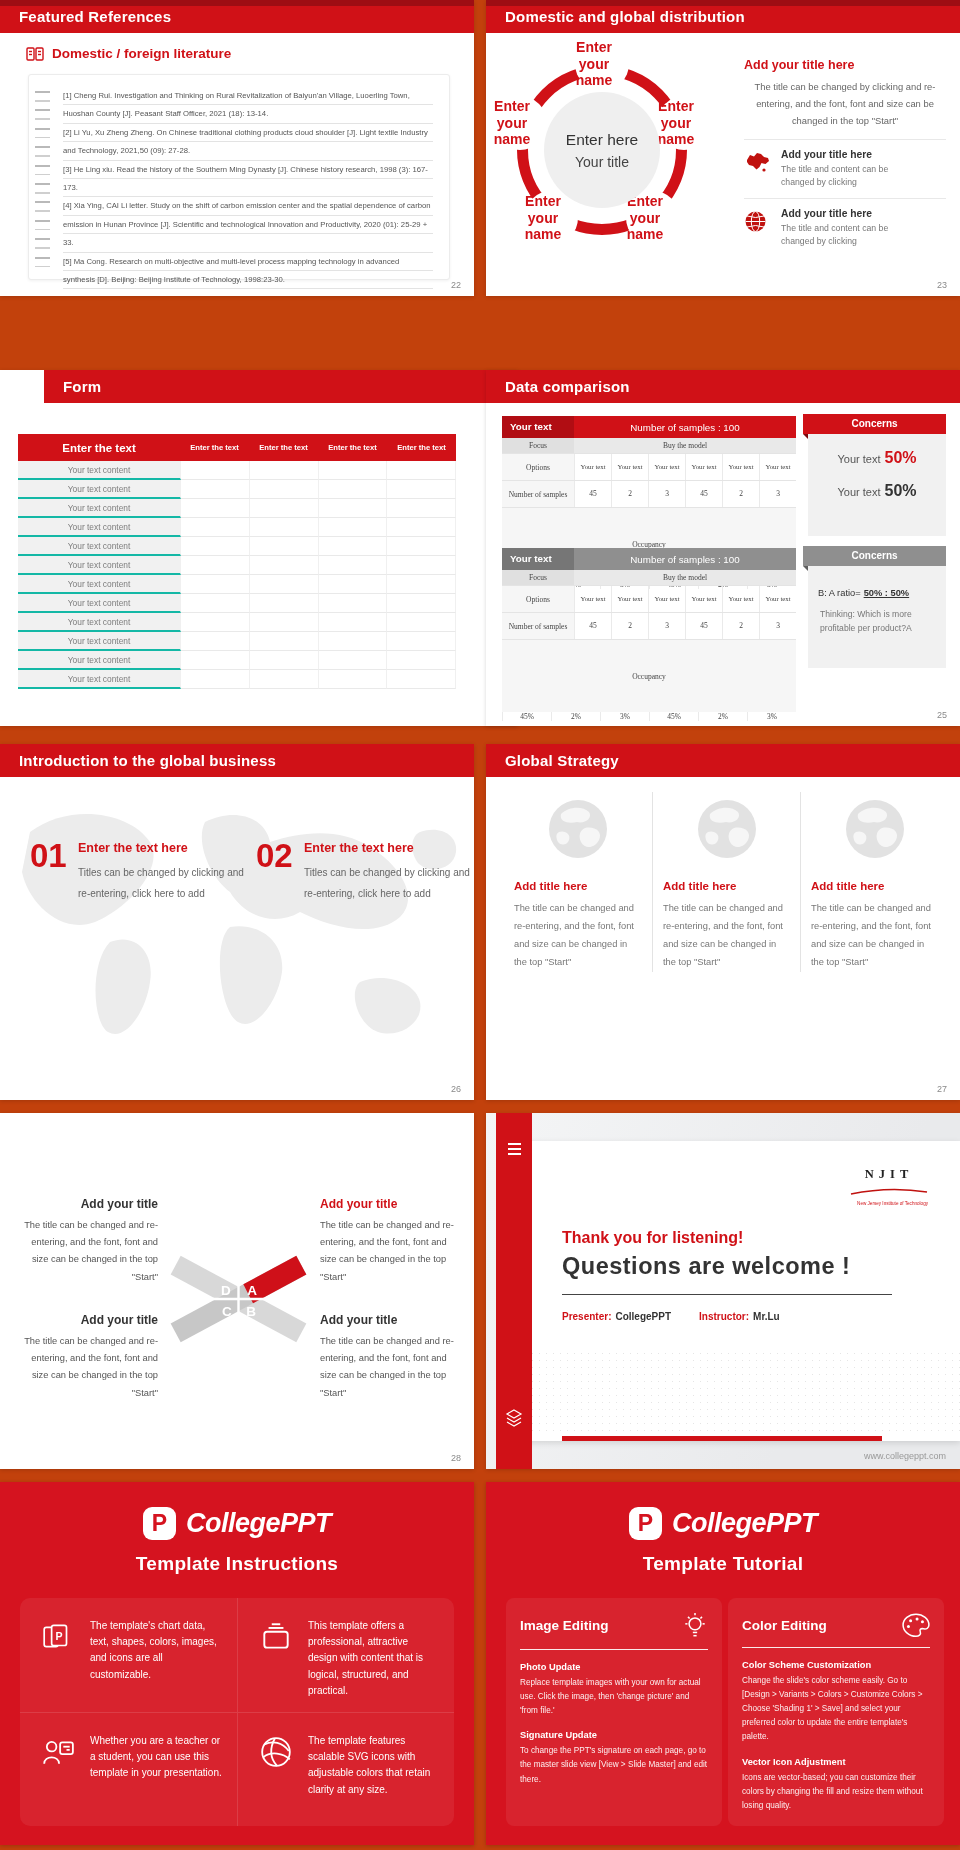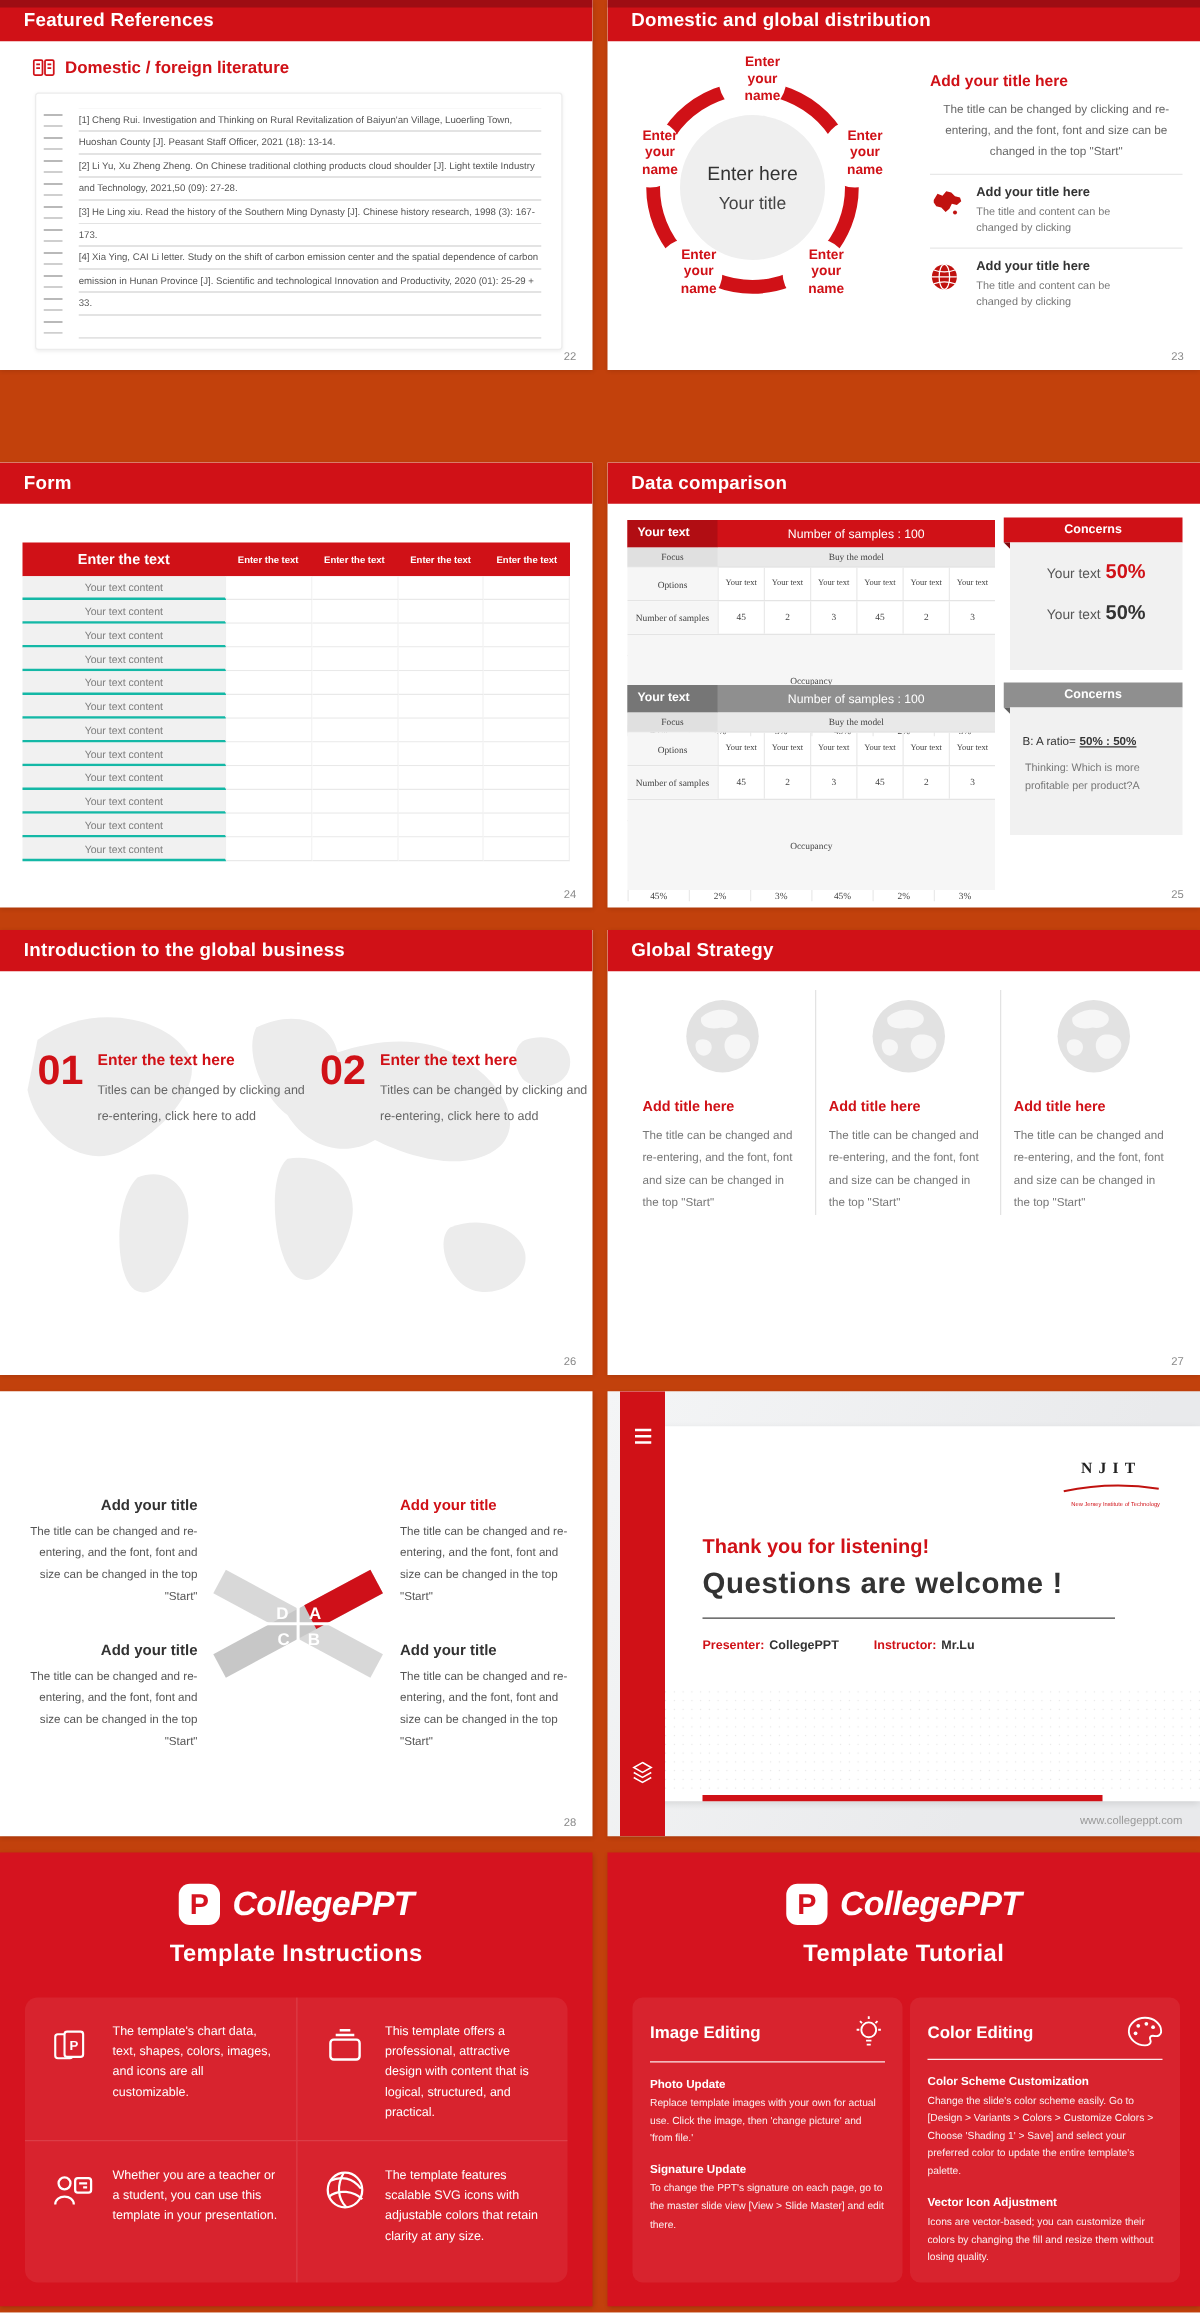--- a/index.html
+++ b/index.html
@@ -18,38 +18,38 @@
   .paper{position:absolute;left:28px;top:74px;width:420px;height:204px;border:1px solid #ececec;border-radius:3px;box-shadow:0 1px 3px rgba(0,0,0,.06);background:#fff;}
   .markers{position:absolute;left:6px;top:16px;bottom:12px;width:15px;
     background:repeating-linear-gradient(to bottom,#b9b9b9 0 2px,transparent 2px 9px,#cfcfcf 9px 10.5px,transparent 10.5px 18.4px);}
   .cites{position:absolute;left:34px;right:16px;top:12px;font-size:7.7px;color:#555;line-height:18.4px;padding-bottom:18px;
     background:repeating-linear-gradient(to bottom,transparent 0 17.4px,#e3e3e3 17.4px 18.4px);}
 
   
   .s23{left:486px;top:0;height:296px;}
   .ring-wrap{position:absolute;left:16px;top:50px;width:200px;height:200px;}
   .ring{position:absolute;inset:15px;border:11px solid #d01117;border-radius:50%;}
-  .notch{position:absolute;width:54px;height:54px;background:#fff;border-radius:50%;display:flex;align-items:center;justify-content:flex-end;text-align:center;color:#d01117;font-weight:700;font-size:11px;line-height:1.2;}
+  .notch{position:absolute;width:54px;height:54px;background:#fff;border-radius:50%;display:flex;align-items:center;justify-content:flex-start;text-align:center;color:#d01117;font-weight:700;font-size:14px;line-height:1.2;}
   .notch span{width:38px;}
   .n-top{left:73px;top:-13px;} .n-left{left:-9px;top:46px;} .n-right{left:155px;top:46px;}
   .n-bl{left:22px;top:141px;} .n-br{left:124px;top:141px;}
   .ccenter{position:absolute;left:42px;top:42px;width:116px;height:116px;border-radius:50%;background:#efefef;display:flex;flex-direction:column;align-items:center;justify-content:center;gap:5px;}
   .ccenter .l1{font-size:15.5px;color:#333;}
   .ccenter .l2{font-size:14px;color:#444;}
   .r23{position:absolute;left:258px;top:58px;width:202px;}
   .r23 .rt{color:#d01117;font-weight:700;font-size:12.5px;}
   .r23 .rb{margin-top:7px;font-size:9.4px;color:#666;line-height:1.8;text-align:center;}
   .r23 .divider{border-top:1px solid #e8e8e8;margin:9px 0;}
   .mini-item{display:flex;gap:9px;align-items:flex-start;}
   .mini-ic{flex:0 0 28px;padding-top:2px;}
   .mini-tt{font-size:10.3px;font-weight:700;color:#333;}
   .mini-bd{font-size:8.7px;color:#777;line-height:1.5;margin-top:3px;width:130px;}
 
   
-  .s24{left:0;top:370px;height:356px;}
+  .s24{left:0;top:370px;height:356px;padding-left:44px;}
   .ftable{position:absolute;left:18px;top:64px;width:438px;}
   .fhead{display:flex;background:#d01117;color:#fff;height:27px;align-items:center;}
   .fhead .lead{flex:0 0 37%;text-align:center;font-weight:700;font-size:11.5px;}
   .fhead .th{flex:1;text-align:center;font-weight:700;font-size:7.6px;}
   .frow{display:flex;height:19px;}
   .fcell{flex:1;border-bottom:1px solid #e9e9e9;border-right:1px solid #f0f0f0;background:#fff;}
   .fcell.lead{flex:0 0 37%;background:#f1f1f1;border-bottom:2px solid #14b8a6;color:#7d7d7d;font-size:8.4px;text-align:center;line-height:18px;}
 
   
   .s25{left:486px;top:370px;height:356px;}
@@ -176,20 +176,21 @@
       <span>Domestic / foreign literature</span>
     </div>
     <div class="paper">
       <div class="markers"></div>
       <div class="cites">
 
       <div class="cite">[1] Cheng Rui. Investigation and Thinking on Rural Revitalization of Baiyun'an Village, Luoerling Town, Huoshan County [J]. Peasant Staff Officer, 2021 (18): 13-14.</div>
           <div class="cite">[2] Li Yu, Xu Zheng Zheng. On Chinese traditional clothing products cloud shoulder [J]. Light textile Industry and Technology, 2021,50 (09): 27-28.</div>
           <div class="cite">[3] He Ling xiu. Read the history of the Southern Ming Dynasty [J]. Chinese history research, 1998 (3): 167-173.</div>
           <div class="cite">[4] Xia Ying, CAI Li letter. Study on the shift of carbon emission center and the spatial dependence of carbon emission in Hunan Province [J]. Scientific and technological Innovation and Productivity, 2020 (01): 25-29 + 33.</div>
+          <div class="cite">[5] Ma Cong. Research on multi-objective and multi-level process mapping technology in advanced synthesis [D]. Beijing: Beijing Institute of Technology, 1998:23-30.</div>
         </div>
     </div>
     <div class="pageno">22</div>
   </div>
 
   <div class="slide s23">
     <div class="shead">Domestic and global distribution</div>
     <div class="topstrip"></div>
     <div class="ring-wrap">
       <div class="ring"></div>

